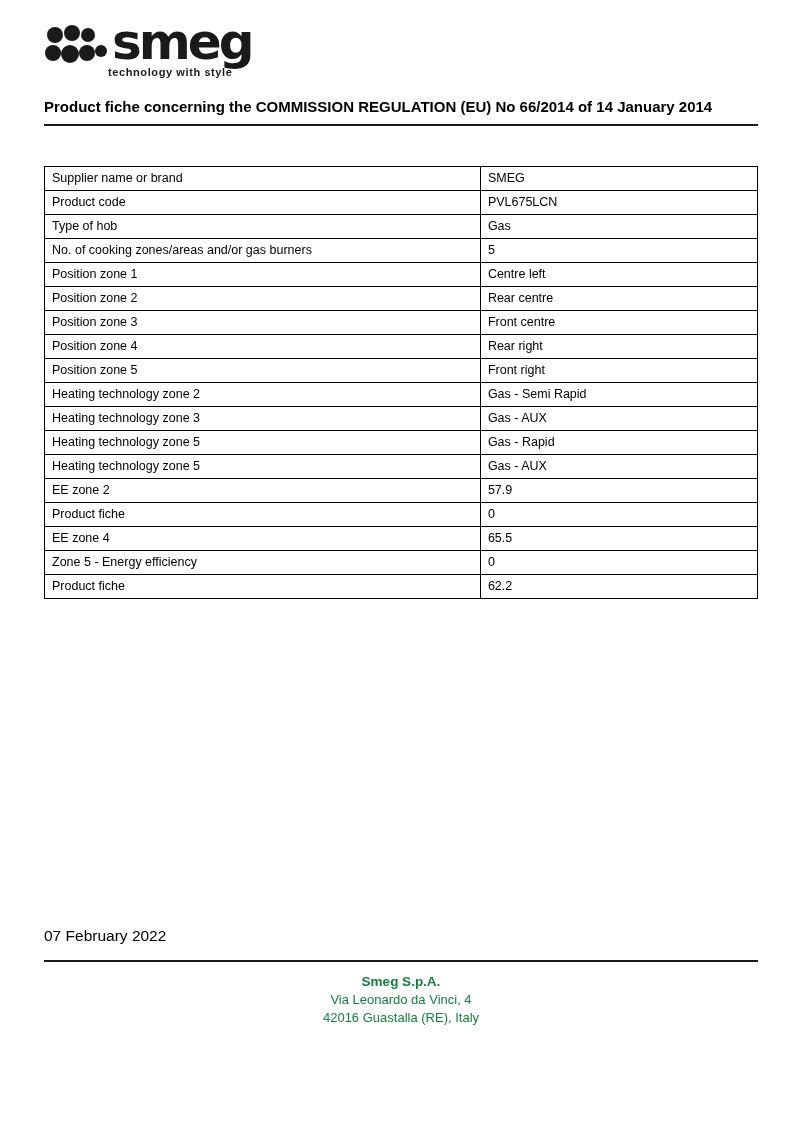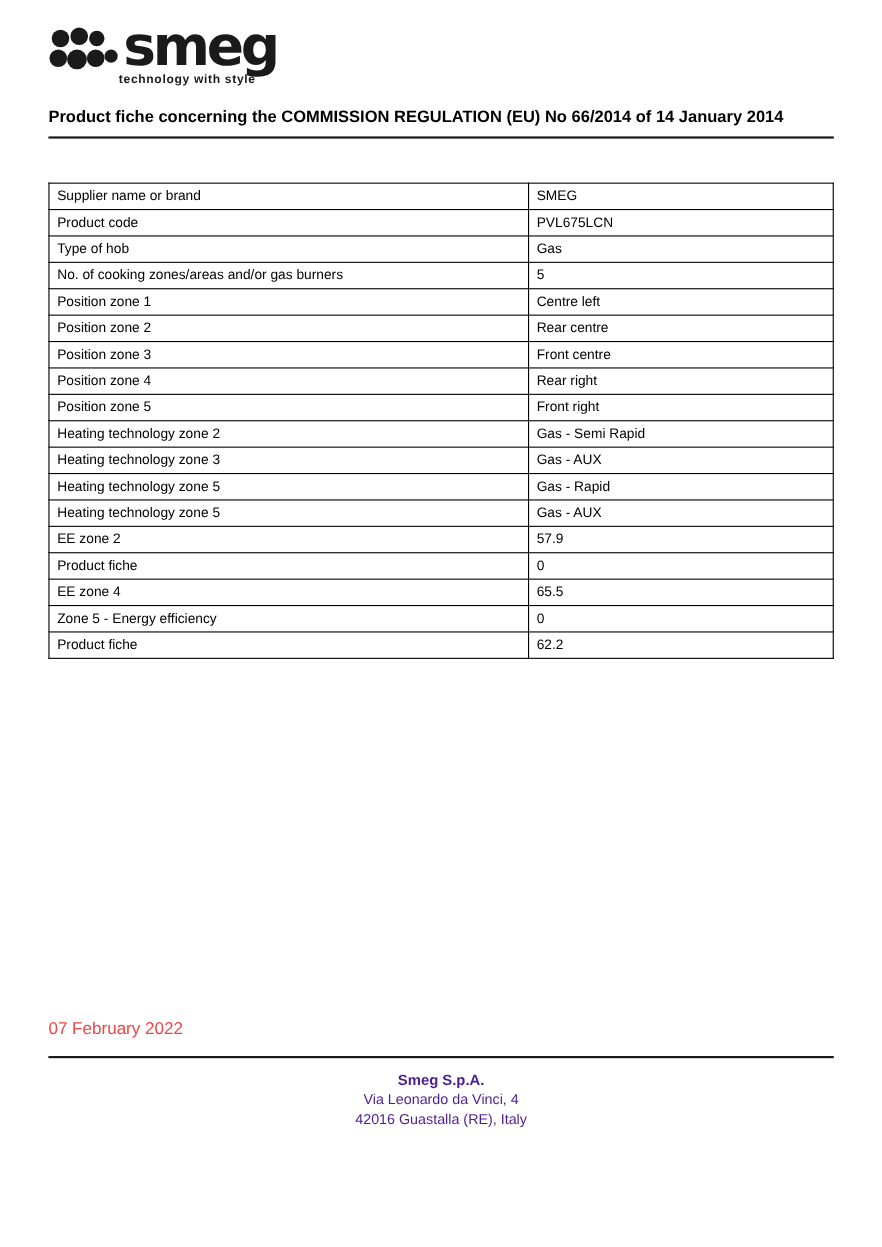--- a/index.html
+++ b/index.html
@@ -64,34 +64,34 @@
     overflow: hidden;
     white-space: nowrap;
   }
   .spec-table td.label-cell { width: 398px; }
   .spec-table td.value-cell { width: 253px; }
 
   
   .doc-date {
     margin-top: 328px;
     font-size: 15.5px;
-    color: #ef4444;
+    color: #000000;
   }
   .footer-divider {
     margin-top: 15px;
     border: none;
     border-top: 2px solid #1a1a1a;
     width: 714px;
   }
   .footer {
     margin-top: 11px;
     text-align: center;
     font-size: 13px;
     line-height: 18px;
-    color: #4c1d95;
+    color: #15803d;
   }
   .footer .company { font-weight: 700; font-size: 13.5px; }
 </style>
 </head>
 <body>
 
 <div class="page">
 
   <div class="logo">
     <div class="logo-row">

